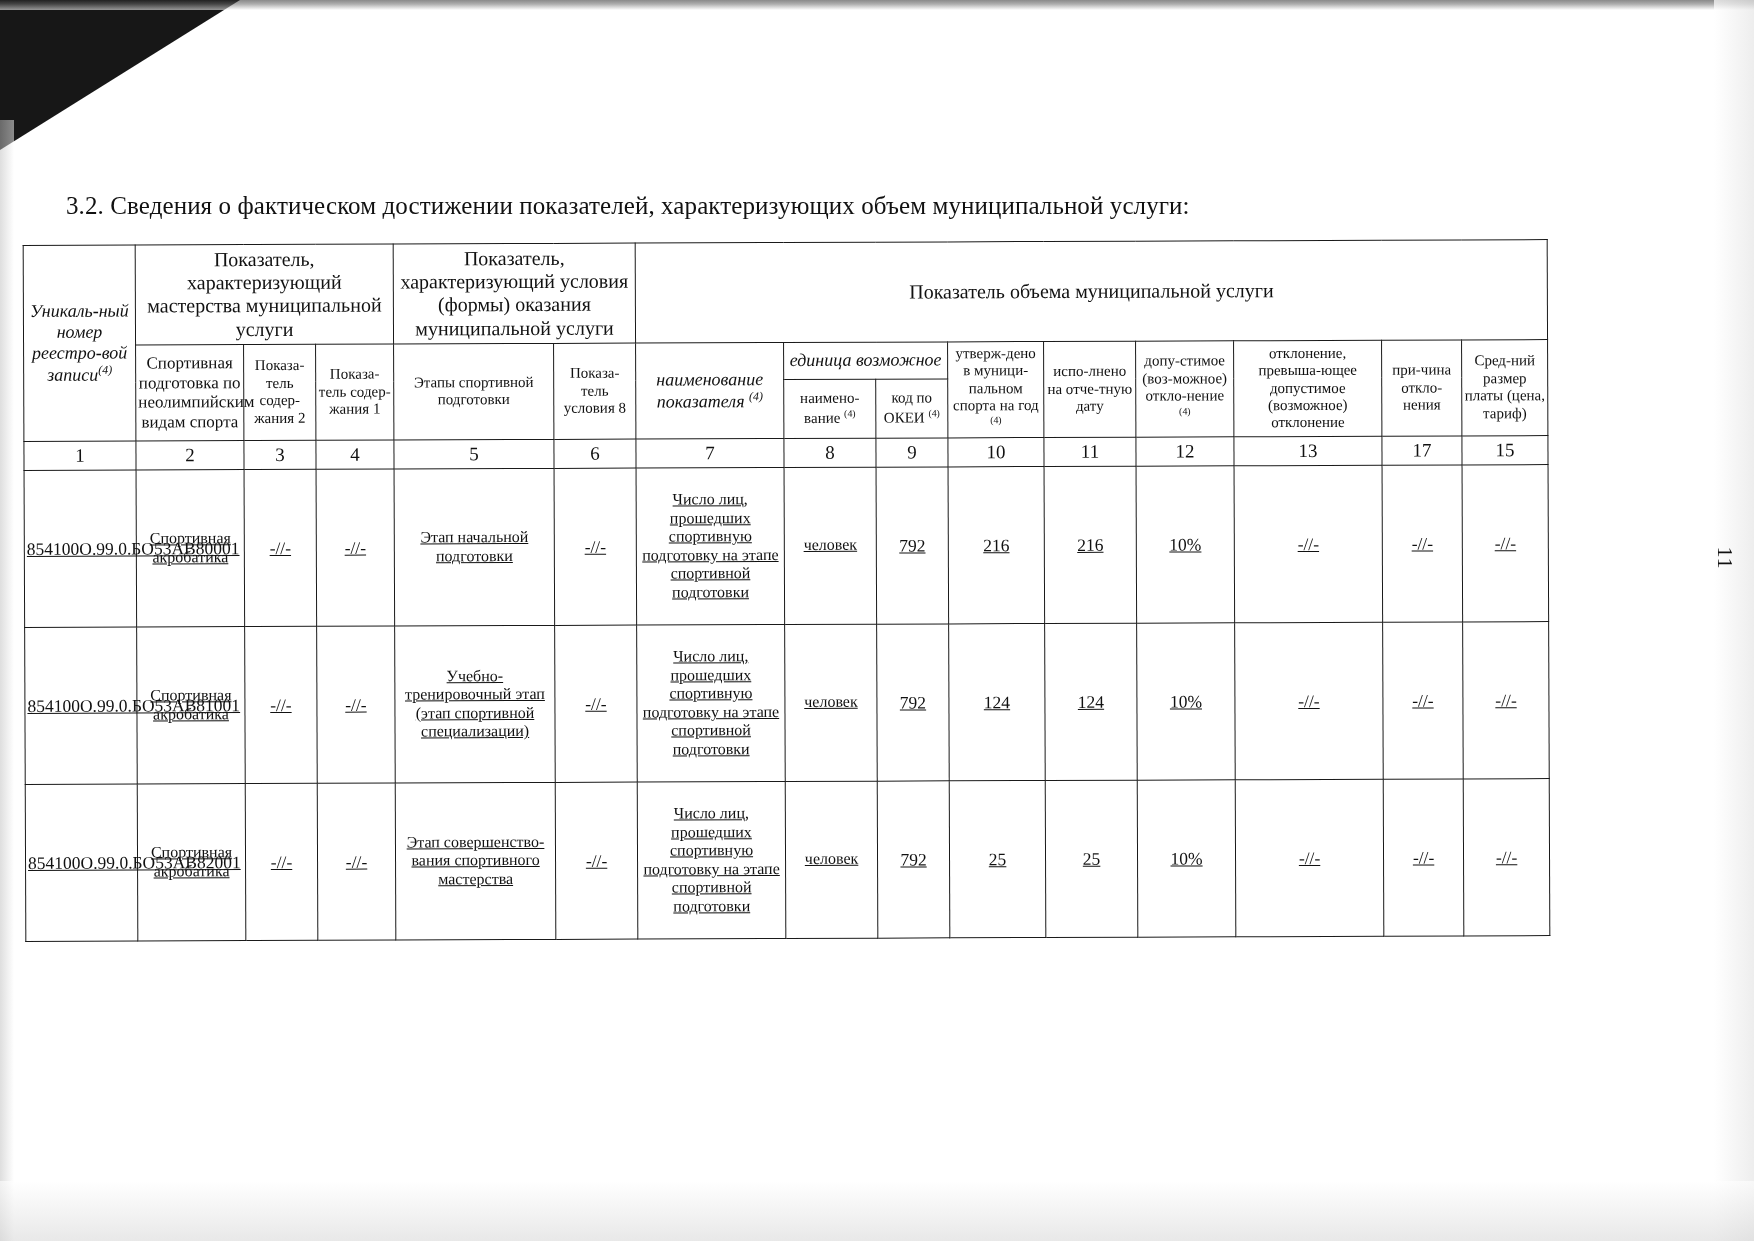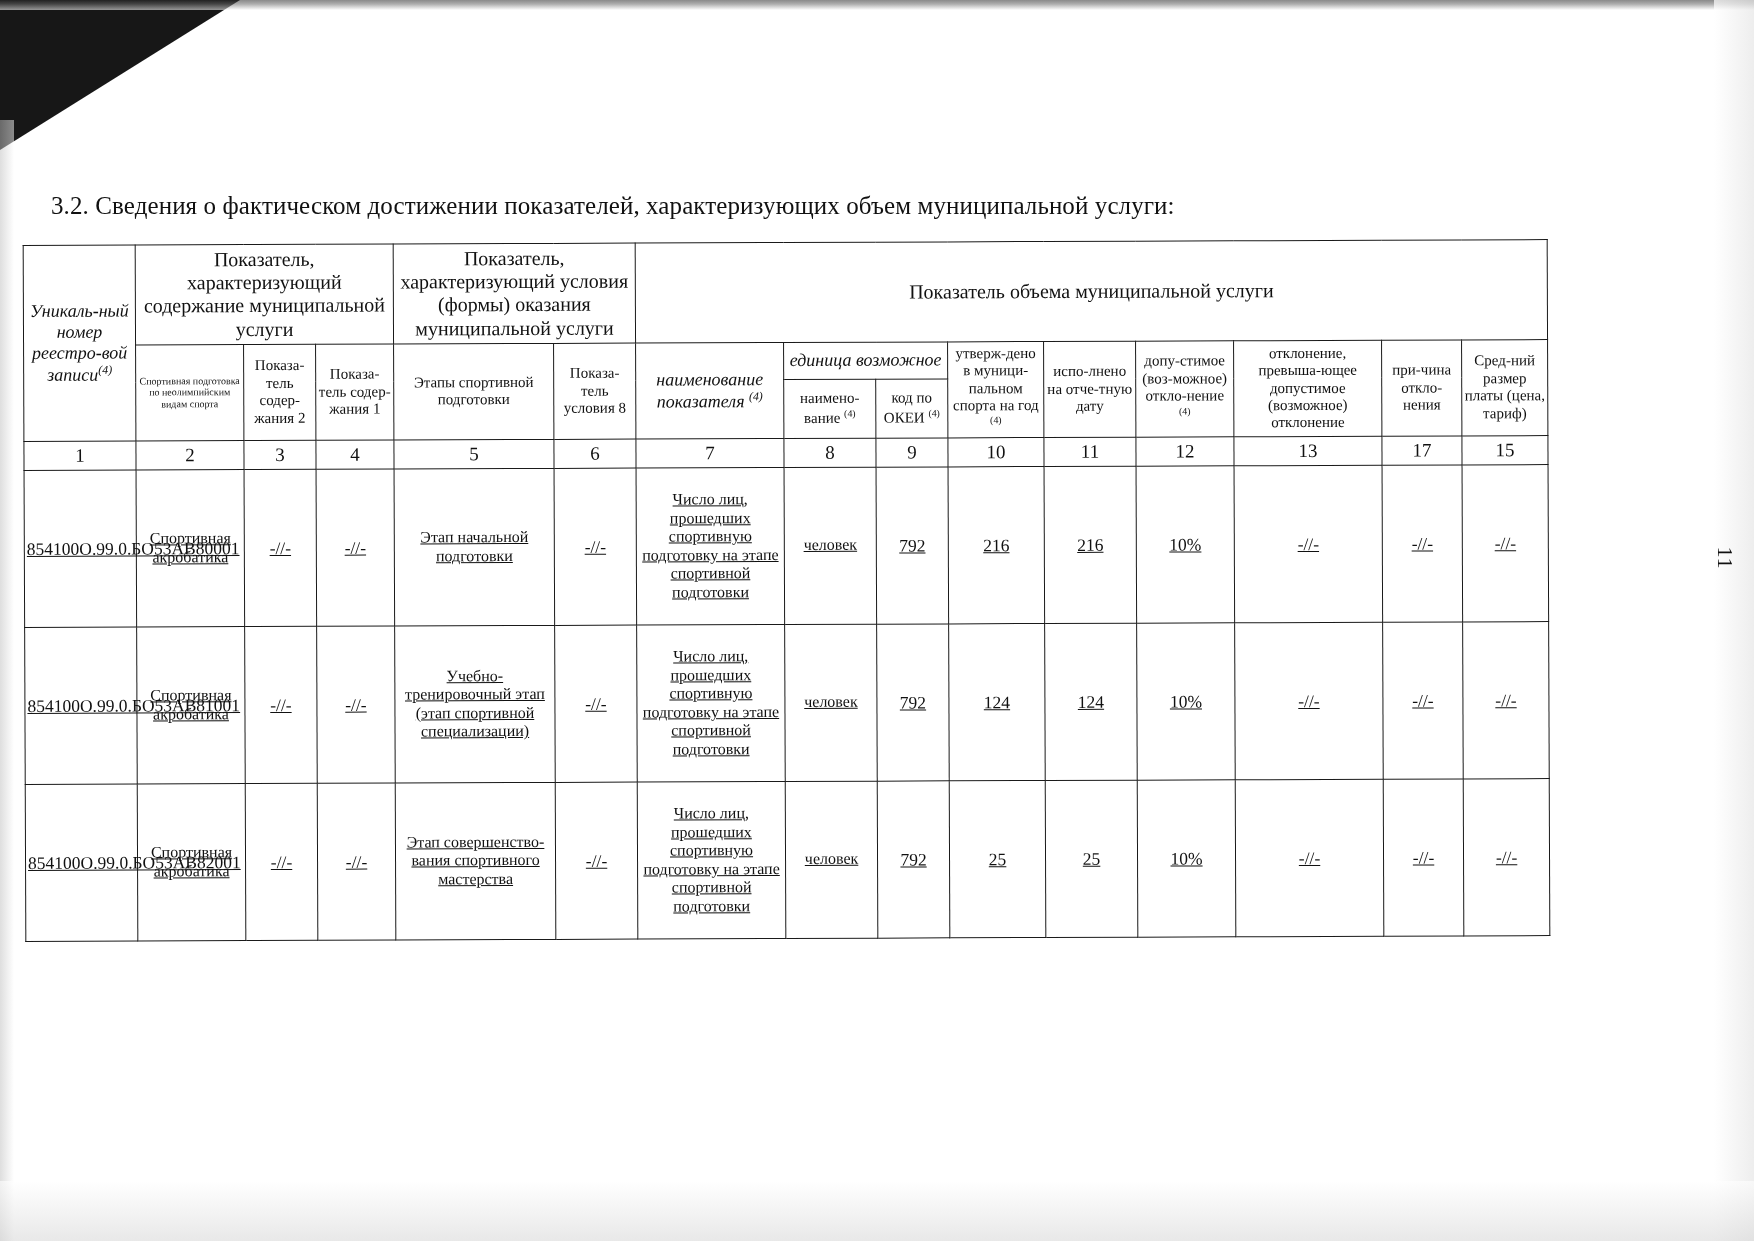--- a/index.html
+++ b/index.html
@@ -49,21 +49,21 @@
     position: absolute;
     right: 0; top: 0;
     width: 40px; height: 1241px;
     background: linear-gradient(270deg, #e6e6e6 0%, #ffffff 100%);
     opacity: .7;
   }
 
   
   #section-title {
     position: absolute;
-    left: 51px;
+    left: 66px;
     top: 192px;
     font-size: 25px;
     letter-spacing: .1px;
     white-space: nowrap;
   }
 
   
   #page-number {
     position: absolute;
     right: 18px;
@@ -89,21 +89,21 @@
     border: 1.6px solid #1a1a1a;
     text-align: center;
     vertical-align: middle;
     padding: 3px 2px;
     font-weight: normal;
     line-height: 1.16;
   }
   .h-big   { font-size: 20px; }
   .h-mid   { font-size: 18px; font-style: italic; }
   .h-small { font-size: 15px; }
-  .h-tiny  { font-size: 10px; }
+  .h-tiny  { font-size: 17px; }
   sup { font-size: .66em; vertical-align: super; }
 
   .numrow td {
     font-size: 19px;
     padding: 5px 2px;
   }
 
   .datacell { font-size: 17.5px; }
   .datacell-small { font-size: 16px; }
   .reg-id {
@@ -160,21 +160,21 @@
       <col class="c12">
       <col class="c13">
       <col class="c14">
       <col class="c15">
   </colgroup>
   <thead>
     <tr>
       <th class="h-mid" rowspan="3">
         <span>Уникаль-ный номер реестро-вой записи</span><sup>(4)</sup>
       </th>
-      <th class="h-big" colspan="3">Показатель, характеризующий содержание муниципальной услуги</th>
+      <th class="h-big" colspan="3">Показатель, характеризующий мастерства муниципальной услуги</th>
       <th class="h-big" colspan="2">Показатель, характеризующий условия (формы) оказания муниципальной услуги</th>
       <th class="h-big" colspan="9">Показатель объема муниципальной услуги</th>
     </tr>
     <tr>
       <th class="h-tiny" rowspan="2">Спортивная подготовка по неолимпийским видам спорта</th>
       <th class="h-small" rowspan="2">Показа-тель содер-жания 2</th>
       <th class="h-small" rowspan="2">Показа-тель содер-жания 1</th>
       <th class="h-small" rowspan="2">Этапы спортивной подготовки</th>
       <th class="h-small" rowspan="2">Показа-тель условия 8</th>
       <th class="h-mid" rowspan="2">

